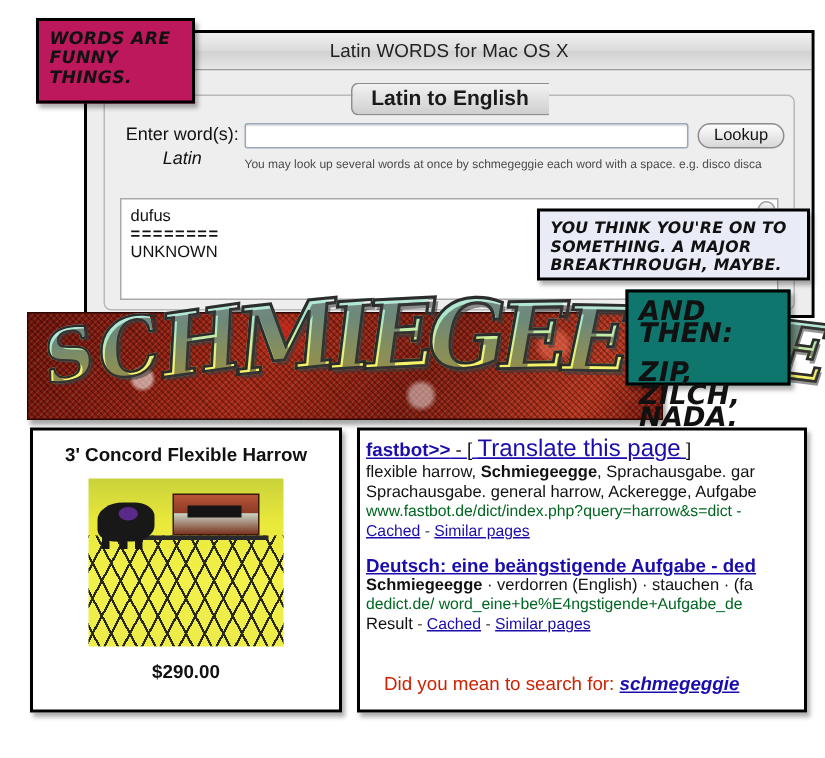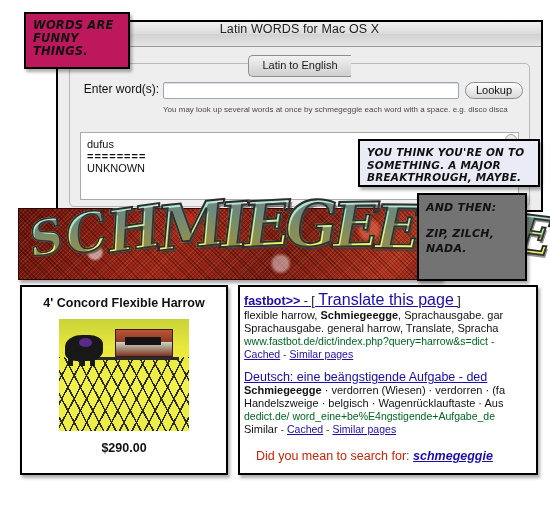--- a/index.html
+++ b/index.html
@@ -26,21 +26,21 @@
     background: #e8e8e8;
     border: 2px solid #000000;
     box-sizing: border-box;
     overflow: hidden;
   }
   #titlebar {
     height: 24px;
     background: linear-gradient(to bottom, #f0f0f0 0%, #dcdcdc 48%, #d2d2d2 52%, #e6e6e6 100%);
     border-bottom: 1px solid #9a9a9a;
     display: flex;
-    align-items: flex-start;
+    align-items: center;
     justify-content: center;
     position: relative;
   }
   #titlebar-title {
     font-size: 12.5px;
     color: #222;
     letter-spacing: .1px;
   }
   #app-body {
     background: #ededed;
@@ -49,22 +49,22 @@
     position: relative;
   }
   #tabbar {
     display: flex;
     justify-content: center;
     padding-top: 8px;
     position: relative;
     z-index: 3;
   }
   .tab {
-    font-size: 11px;
-    font-weight: normal;
+    font-size: 14px;
+    font-weight: bold;
     padding: 3px 13px 4px 13px;
     border: 1px solid #8e8e8e;
     color: #1a1a1a;
     background: #ffffff;
     line-height: 13px;
   }
   .tab.active {
     background: linear-gradient(to bottom, #f2f2f2, #cfcfcf);
     border-right: none;
     border-top-left-radius: 5px;
@@ -341,21 +341,21 @@
     font-family: "Liberation Sans", sans-serif;
   }
   .sr-block { margin-bottom: 9px; }
   .sr-title {
     font-size: 12.5px;
     color: #1a0dab;
     text-decoration: underline;
     font-weight: bold;
     white-space: nowrap;
   }
-  .sr-title.plain { font-weight: normal; }
+  .sr-title.plain { font-weight: bold; }
   .sr-sub {
     font-size: 11px;
     color: #111;
     white-space: nowrap;
     line-height: 13px;
   }
   .sr-sub b { font-weight: bold; text-align: right; }
   .sr-url {
     font-size: 10.5px;
     color: #006621;
@@ -418,23 +418,23 @@
     height: 48px;
     background: #e9ecf6;
     font-size: 10.5px;
     z-index: 10;
     line-height: 12.5px;
   }
   #caption-zip {
     left: 417px;
     top: 193px;
     width: 110px;
-    height: 88px;
-    background: #737373;
-    font-size: 11px;
+    height: 64px;
+    background: #0f766e;
+    font-size: 18px;
     line-height: 15px;
     z-index: 11;
   }
   .cap-gap { height: 11px; }
 </style>
 </head>
 <body>
 
 <div id="app-window">
   <div id="titlebar">
@@ -443,20 +443,21 @@
   <div id="app-body">
 
     <div id="tabbar">
       <div class="tab active">Latin to English</div>
     </div>
 
     <div id="inner-panel">
       <div id="form-row">
         <div id="label-col">
           <div id="enter-words-label">Enter word(s):</div>
+          <div id="latin-sublabel">Latin</div>
         </div>
         <div id="field-col">
           <div style="display:flex;align-items:flex-start;">
             <input id="word-input" type="text" placeholder="" style="">
             <button id="lookup-button">Lookup</button>
           </div>
           <div id="hint-text">You may look up several words at once by schmegeggie each word with a space. e.g. disco disca</div>
         </div>
       </div>
 
@@ -485,52 +486,51 @@
     <span class="gl" style="transform:rotate(-1deg) translateY(1px) scale(1.02)">E</span>
     <span class="gl" style="transform:rotate(1deg) translateY(3px) scale(1.00)">E</span>
     <span class="gl" style="transform:rotate(3deg) translateY(5px) scale(.97)">G</span>
     <span class="gl" style="transform:rotate(5deg) translateY(8px) scale(.93)">G</span>
     <span class="gl" style="transform:rotate(7deg) translateY(11px) scale(.88)">E</span>
     <span class="gl" style="transform:rotate(9deg) translateY(14px) scale(.82)">?</span>
   </div>
 </div>
 
 <div id="product-card">
-  <div id="product-title">4' Concord Flexible Harrow</div>
+  <div id="product-title">3' Concord Flexible Harrow</div>
   <div id="product-image">
     <div class="harrow-mesh"></div>
     <div class="harrow-bar"></div>
     <div class="harrow-box">
       <div class="harrow-box-inner"></div>
     </div>
     <div class="harrow-animal">
       <div class="harrow-animal-mark"></div>
     </div>
   </div>
   <div id="product-price">$290.00</div>
 </div>
 
 <div id="search-results">
 
   <div class="sr-block">
     <div class="sr-title">
       <span>fastbot&gt;&gt;</span><span style="color:#111;text-decoration:none;font-weight:normal;"> - [ </span><span class="sr-trans" style="font-weight:normal;font-size:16px;">Translate this page</span><span style="color:#111;text-decoration:none;font-weight:normal;"> ]</span>
     </div>
     <div class="sr-sub"><span>flexible harrow, </span><b>Schmiegeegge</b><span>, Sprachausgabe. gar</span></div>
-    <div class="sr-sub">Sprachausgabe. general harrow, Translate, Spracha</div>
+    <div class="sr-sub">Sprachausgabe. general harrow, Ackeregge, Aufgabe</div>
     <div class="sr-url">www.fastbot.de/dict/index.php?query=harrow&amp;s=dict -</div>
     <div class="sr-links"><a>Cached</a><span> - </span><a>Similar pages</a></div>
   </div>
 
   <div class="sr-block">
     <div class="sr-title plain">Deutsch: eine beängstigende Aufgabe - ded</div>
-    <div class="sr-sub"><b>Schmiegeegge</b><span> · verdorren (Wiesen) · verdorren · (fa</span></div>
-    <div class="sr-sub">Handelszweige · belgisch · Wagenrücklauftaste · Aus</div>
+    <div class="sr-sub"><b>Schmiegeegge</b><span> · verdorren (English) · stauchen · (fa</span></div>
     <div class="sr-url">dedict.de/ word_eine+be%E4ngstigende+Aufgabe_de</div>
-    <div class="sr-links"><span class="sr-meta">Similar</span><span> - </span><a>Cached</a><span> - </span><a>Similar pages</a></div>
+    <div class="sr-links"><span class="sr-meta">Result</span><span> - </span><a>Cached</a><span> - </span><a>Similar pages</a></div>
   </div>
 
   <div id="did-you-mean"><span>Did you mean to search for: </span><span id="dym-link">schmegeggie</span></div>
 </div>
 
 <div class="caption" id="caption-words">WORDS ARE FUNNY THINGS.</div>
 
 <div class="caption" id="caption-breakthrough">YOU THINK YOU'RE ON TO SOMETHING. A MAJOR BREAKTHROUGH, MAYBE.</div>
 
 <div class="caption" id="caption-zip">

